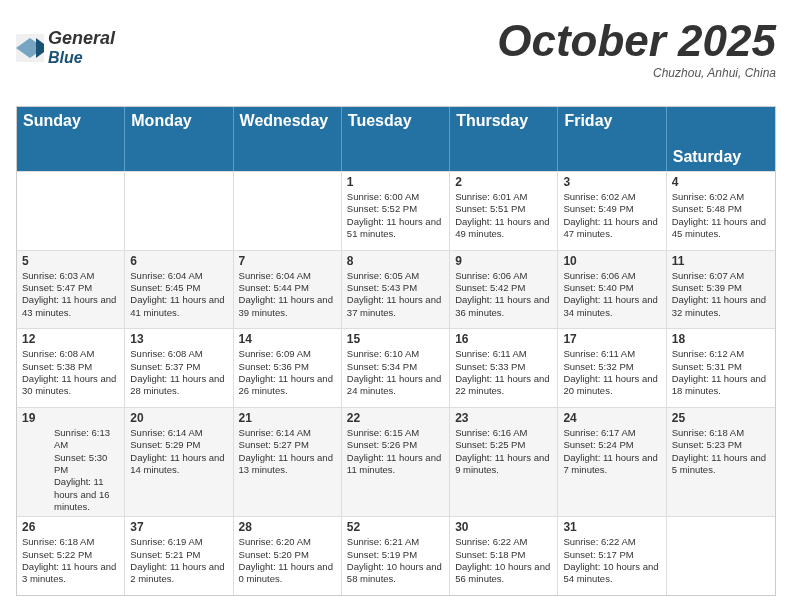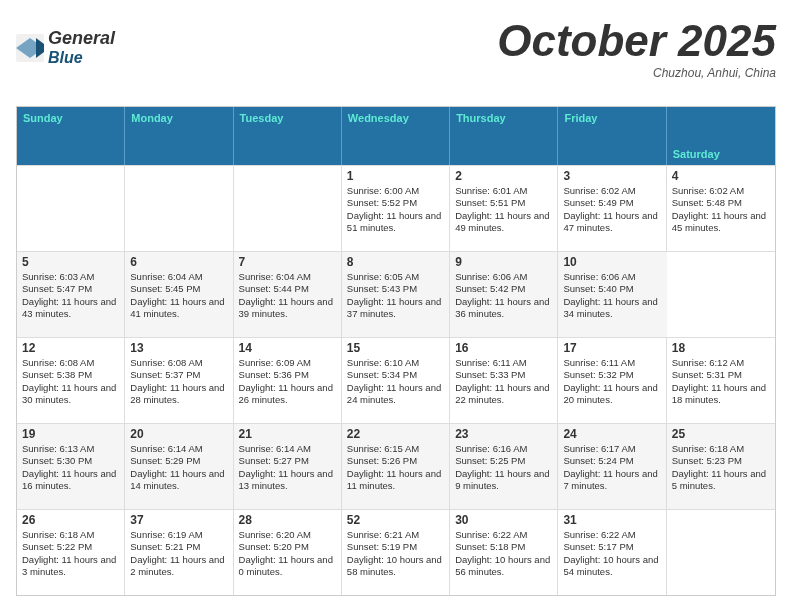--- a/index.html
+++ b/index.html
@@ -65,22 +65,22 @@
       display: flex;
       flex-direction: column;
       border: 1px solid #ccc;
     }
     .calendar-header {
       display: grid;
       grid-template-columns: repeat(7, 1fr);
       background-color: #2471a3;
     }
     .cal-header-cell {
-      color: #5eead4;
-      font-size: 11px;
+      color: #ffffff;
+      font-size: 16px;
       font-weight: bold;
       padding: 5px 6px;
       border-right: 1px solid #5b9ec9;
     }
     .cal-header-cell:last-child { border-right: none; margin-top: 36px; }
     .calendar-body {
       flex: 1;
       display: flex;
       flex-direction: column;
     }
@@ -134,22 +134,22 @@
     <div class="title-block">
       <div class="month-title">October 2025</div>
       <div class="subtitle">Chuzhou, Anhui, China</div>
     </div>
   </div>
 
   <div class="calendar">
     <div class="calendar-header" id="cal-header">
         <div class="cal-header-cell">Sunday</div>
         <div class="cal-header-cell">Monday</div>
+        <div class="cal-header-cell">Wednesday</div>
         <div class="cal-header-cell">Tuesday</div>
-        <div class="cal-header-cell">Wednesday</div>
         <div class="cal-header-cell">Thursday</div>
         <div class="cal-header-cell">Friday</div>
         <div class="cal-header-cell">Saturday</div>
       </div>
     <div class="calendar-body" id="cal-body">
         <div class="cal-row">
           <div class="cal-cell"></div>
           <div class="cal-cell"></div>
           <div class="cal-cell"></div>
           <div class="cal-cell">
@@ -207,20 +207,26 @@
             <div class="cell-text" style="white-space: pre-line;">Sunrise: 6:06 AM
 Sunset: 5:42 PM
 Daylight: 11 hours and 36 minutes.</div>
           </div>
           <div class="cal-cell alt-row">
             <span class="day-num">10</span>
             <div class="cell-text" style="white-space: pre-line;">Sunrise: 6:06 AM
 Sunset: 5:40 PM
 Daylight: 11 hours and 34 minutes.</div>
           </div>
+          <div class="cal-cell alt-row">
+            <span class="day-num">11</span>
+            <div class="cell-text" style="white-space: pre-line;">Sunrise: 6:07 AM
+Sunset: 5:39 PM
+Daylight: 11 hours and 32 minutes.</div>
+          </div>
         </div>
         <div class="cal-row">
           <div class="cal-cell">
             <span class="day-num">12</span>
             <div class="cell-text" style="white-space: pre-line;">Sunrise: 6:08 AM
 Sunset: 5:38 PM
 Daylight: 11 hours and 30 minutes.</div>
           </div>
           <div class="cal-cell">
             <span class="day-num">13</span>
@@ -255,21 +261,21 @@
           <div class="cal-cell">
             <span class="day-num">18</span>
             <div class="cell-text" style="white-space: pre-line;">Sunrise: 6:12 AM
 Sunset: 5:31 PM
 Daylight: 11 hours and 18 minutes.</div>
           </div>
         </div>
         <div class="cal-row">
           <div class="cal-cell alt-row">
             <span class="day-num">19</span>
-            <div class="cell-text" style="white-space: pre-line;">Sunrise: 6:13 AM
+            <div class="cell-text" style="white-space: pre-line; margin-left: 32px;">Sunrise: 6:13 AM
 Sunset: 5:30 PM
 Daylight: 11 hours and 16 minutes.</div>
           </div>
           <div class="cal-cell alt-row">
             <span class="day-num">20</span>
             <div class="cell-text" style="white-space: pre-line;">Sunrise: 6:14 AM
 Sunset: 5:29 PM
 Daylight: 11 hours and 14 minutes.</div>
           </div>
           <div class="cal-cell alt-row">

